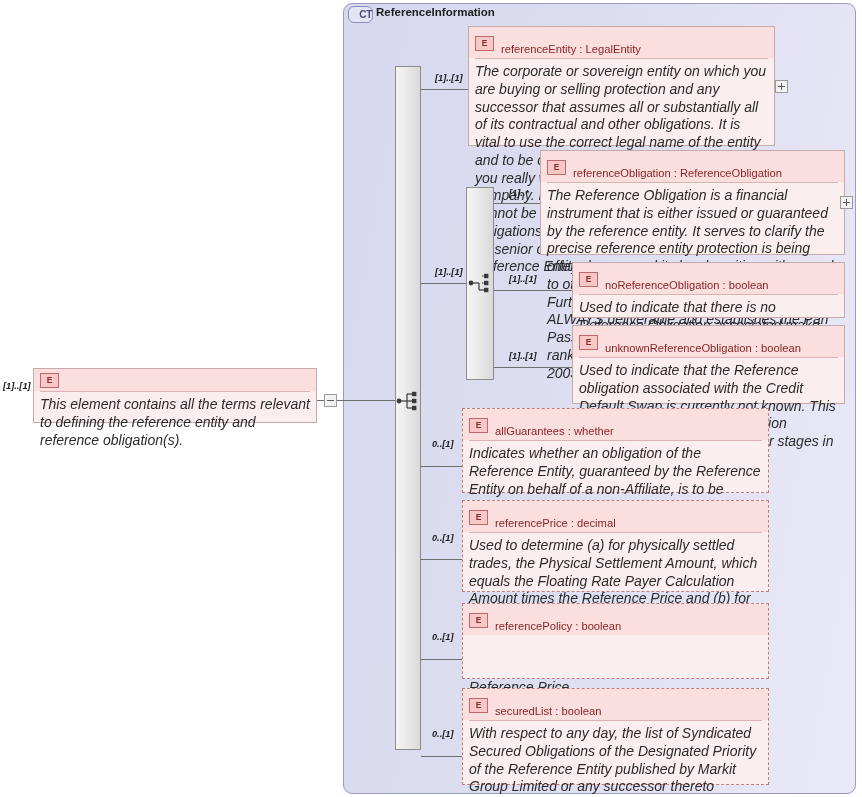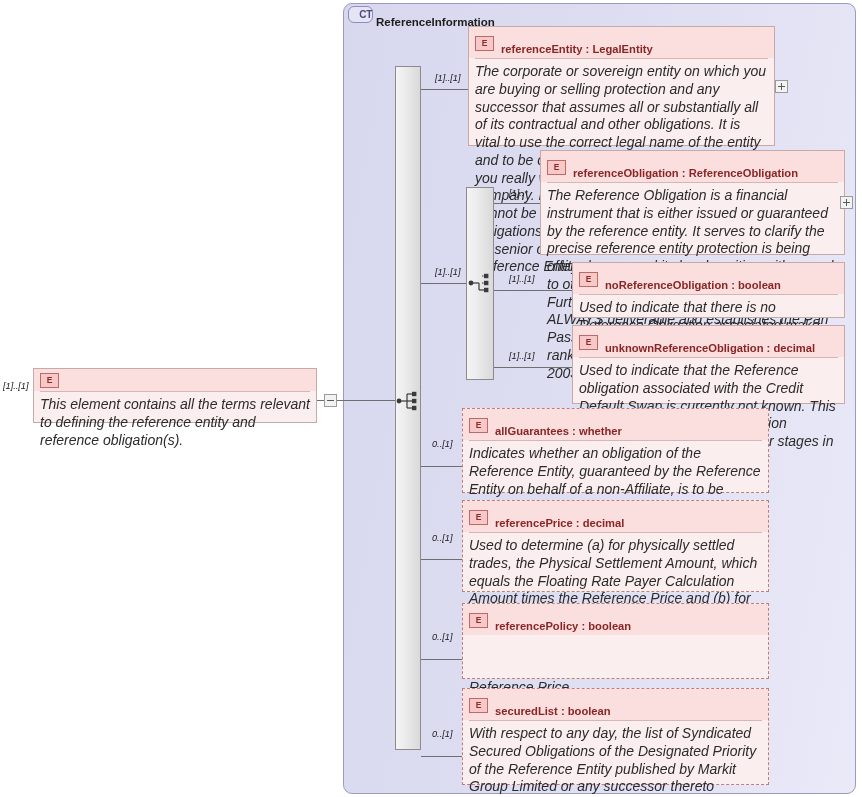--- a/index.html
+++ b/index.html
@@ -24,21 +24,21 @@
   .ct-badge{
     position:absolute;left:348px;top:6px;
     width:23px;height:15px;
     border:1px solid #8d8dbb;border-radius:6px;
     background:#e4e4f4;
     font-size:10px;font-weight:bold;color:#4a4a80;
     text-align:right;line-height:15px;
     letter-spacing:-.3px;
   }
   .ct-title{
-    position:absolute;left:376px;top:16px;
+    position:absolute;left:376px;top:6px;
     font-size:11.5px;font-weight:bold;color:#1d1d1d;
     white-space:nowrap;
   }
 
   
   .bar{
     position:absolute;
     border:1px solid #8c8c8c;
     background:linear-gradient(to right,#f4f4f4 0%,#ededed 35%,#d9d9d9 100%);
     box-sizing:border-box;
@@ -67,21 +67,21 @@
   .el-badge{
     width:17px;height:13px;
     border:1px solid #c06868;
     background:#f6c8c8;
     color:#8b2c2c;
     font-size:8.5px;font-weight:bold;
     text-align:center;line-height:13px;
     margin-right:7px;flex:none;
   }
   .el-title{
-    font-size:11.2px;font-weight:bold;color:#8a2525;
+    font-size:11.2px;font-weight:normal;color:#8a2525;
     white-space:nowrap;
     margin-top:12px;
   }
   .el-doc{
     border-top:1px solid #d8b4b4;
     margin:0 6px;
     padding:4px 0 5px 0;
     font-size:14px;
     font-style:italic;
     color:#2b2b2b;
@@ -91,21 +91,21 @@
 
   
   .root-el{
     position:absolute;left:33px;top:368px;width:284px;height:55px;
     background:#fbeeee;border:1px solid #c8a9a9;box-sizing:border-box;
   }
 
   
   .card{
     position:absolute;
-    font-size:9.2px;font-style:italic;font-weight:normal;
+    font-size:9.2px;font-style:italic;font-weight:bold;
     color:#1a1a1a;white-space:nowrap;
   }
 
   
   .ln{position:absolute;background:#6f6f6f;}
   .ln-h{height:1px;}
 
   
   .tog{
     position:absolute;width:13px;height:13px;
@@ -211,21 +211,21 @@
     </div>
     <div class="el-doc">Used to indicate that there is no Reference Obligation associated make this Credit Default Swap and that there will never be one.</div>
   </div>
 
   <div class="ln ln-h" style="left:494px;top:367px;width:78px;"></div>
   <div class="card" style="left:509px;top:351px;">[1]..[1]</div>
 
   <div class="el req" style="left:572px;top:325px;width:273px;height:79px;">
     <div class="el-head">
       <span class="el-badge">E</span>
-      <span class="el-title">unknownReferenceObligation : decimal</span>
+      <span class="el-title">unknownReferenceObligation : boolean</span>
     </div>
     <div class="el-doc">Used to indicate that the Reference obligation associated with the Credit Default Swap is currently not known. This is not valid for Legal Confirmation purposes, but is valid for earlier stages in the trade life cycle (e.g. Broker Confirmation).</div>
   </div>
 
   <div class="ln ln-h" style="left:421px;top:466px;width:41px;"></div>
   <div class="card" style="left:432px;top:439px;">0..[1]</div>
 
   <div class="el opt" style="left:462px;top:408px;width:307px;height:85px;">
     <div class="el-head">
       <span class="el-badge">E</span>

